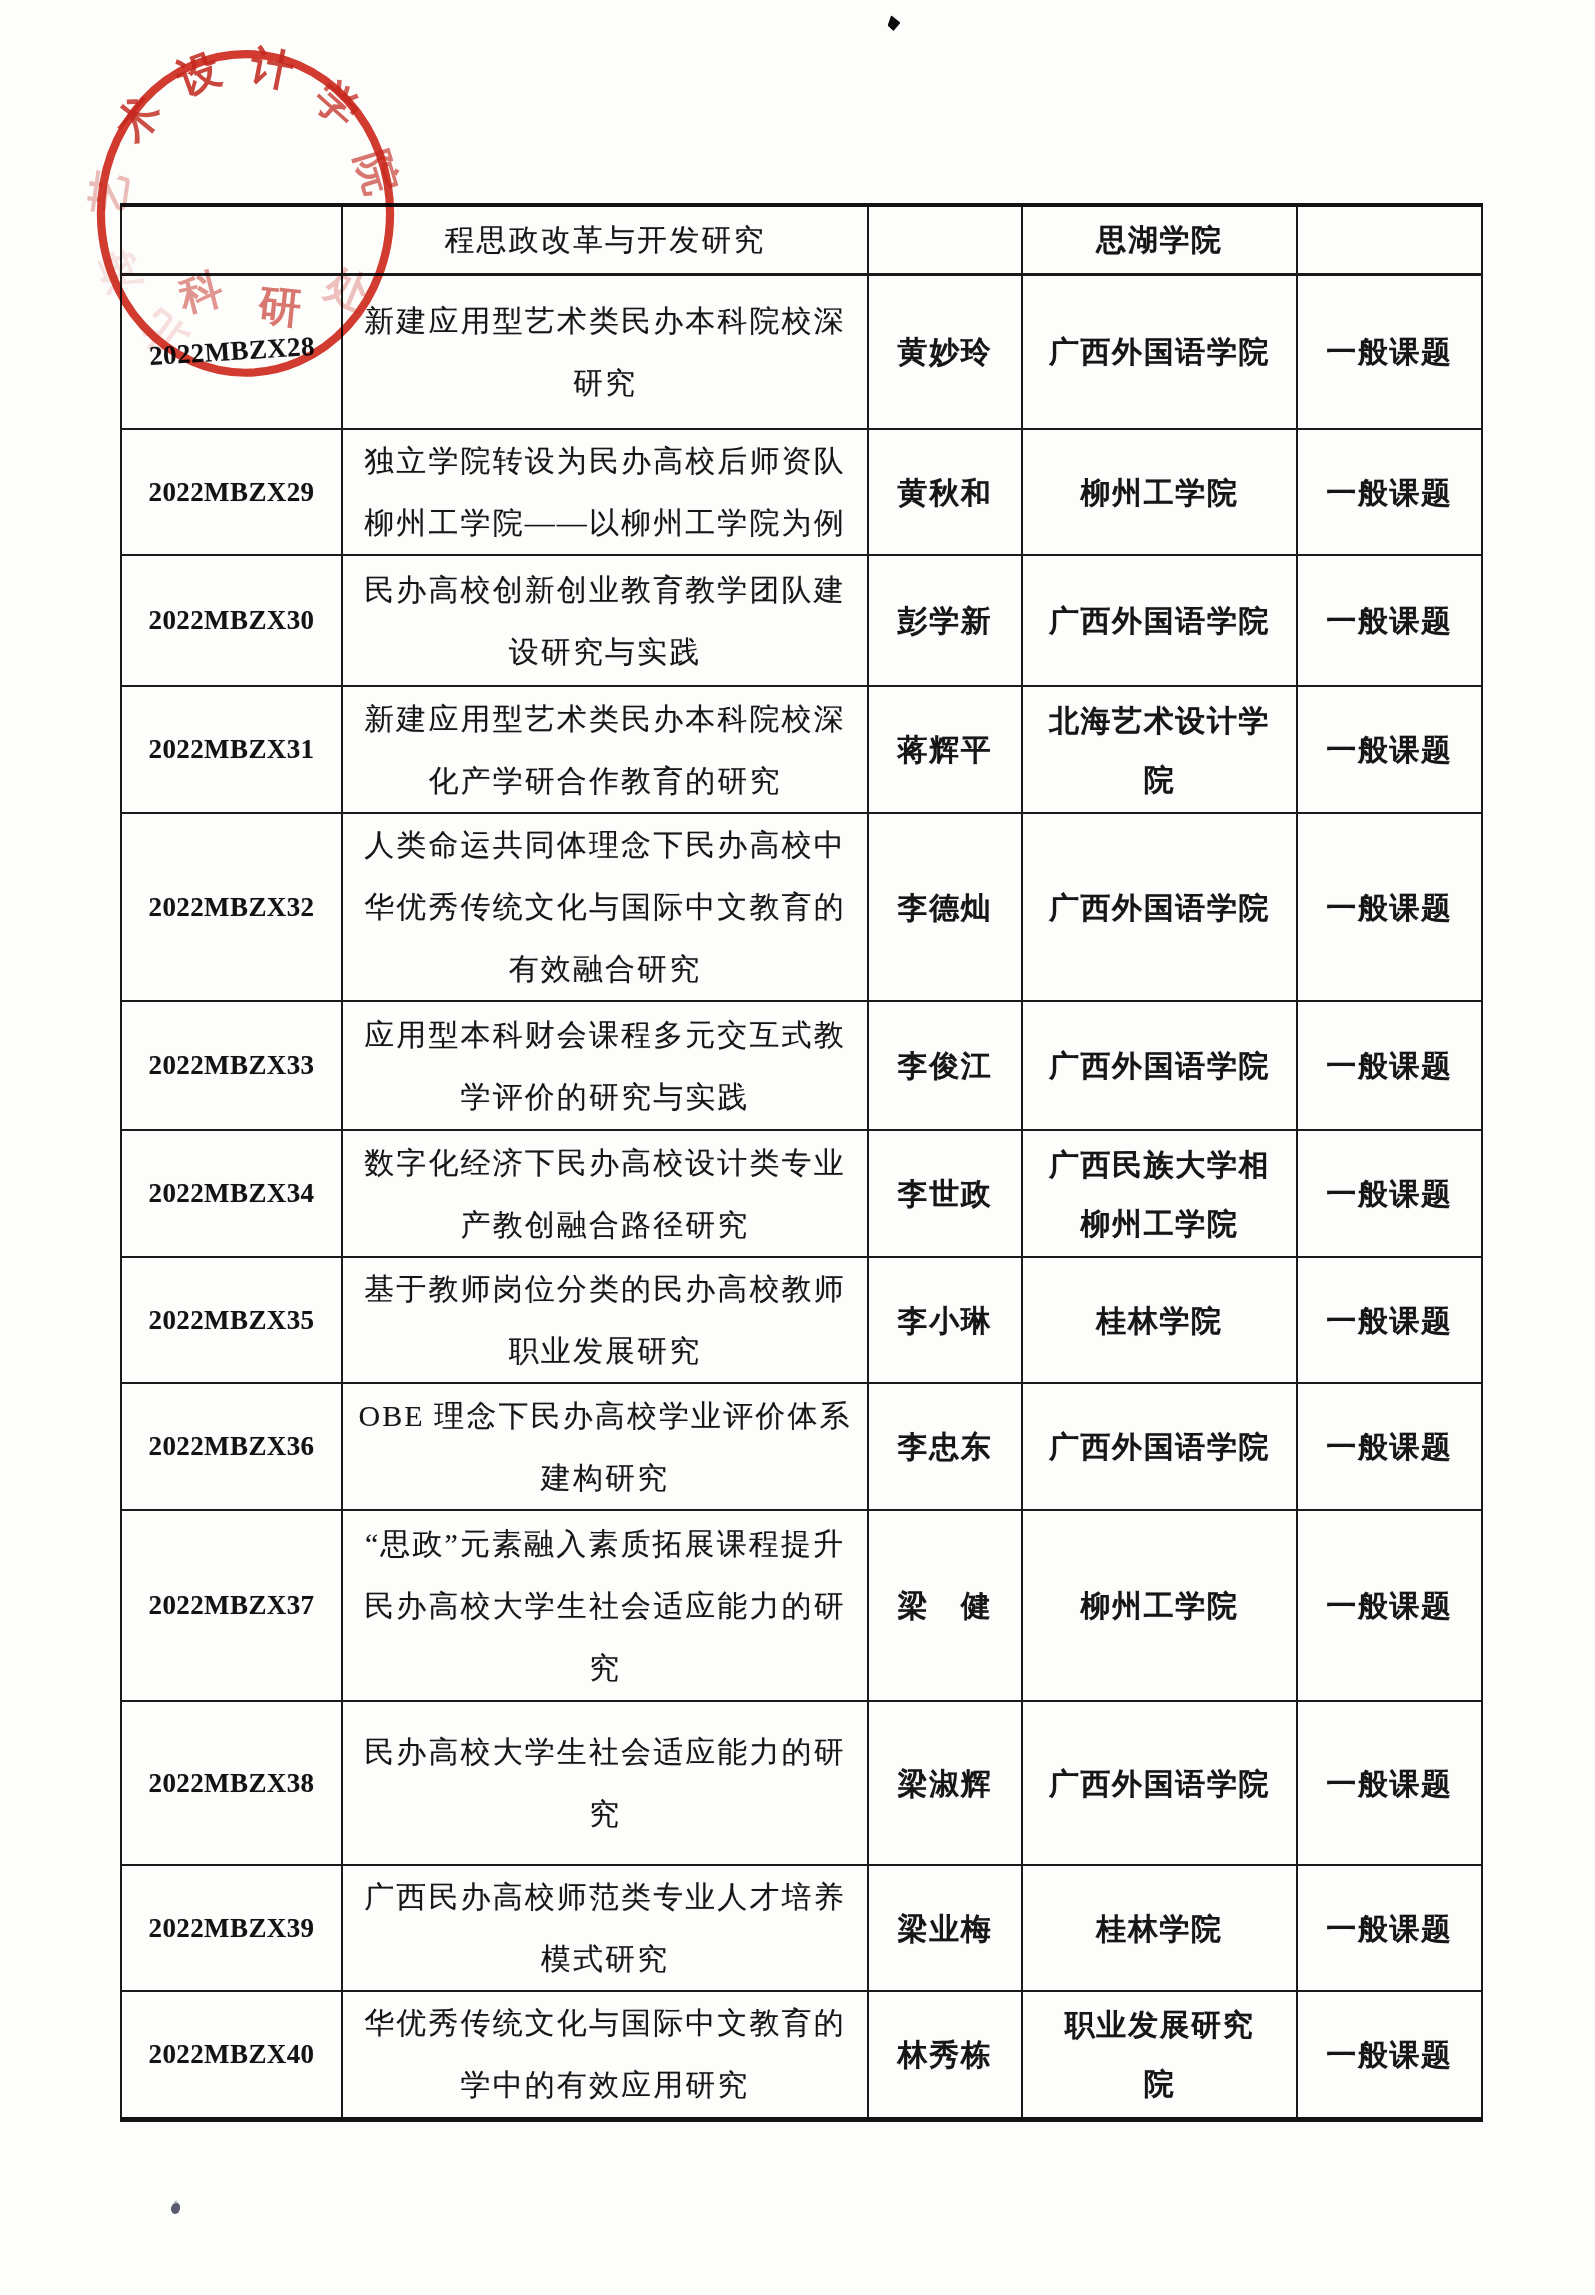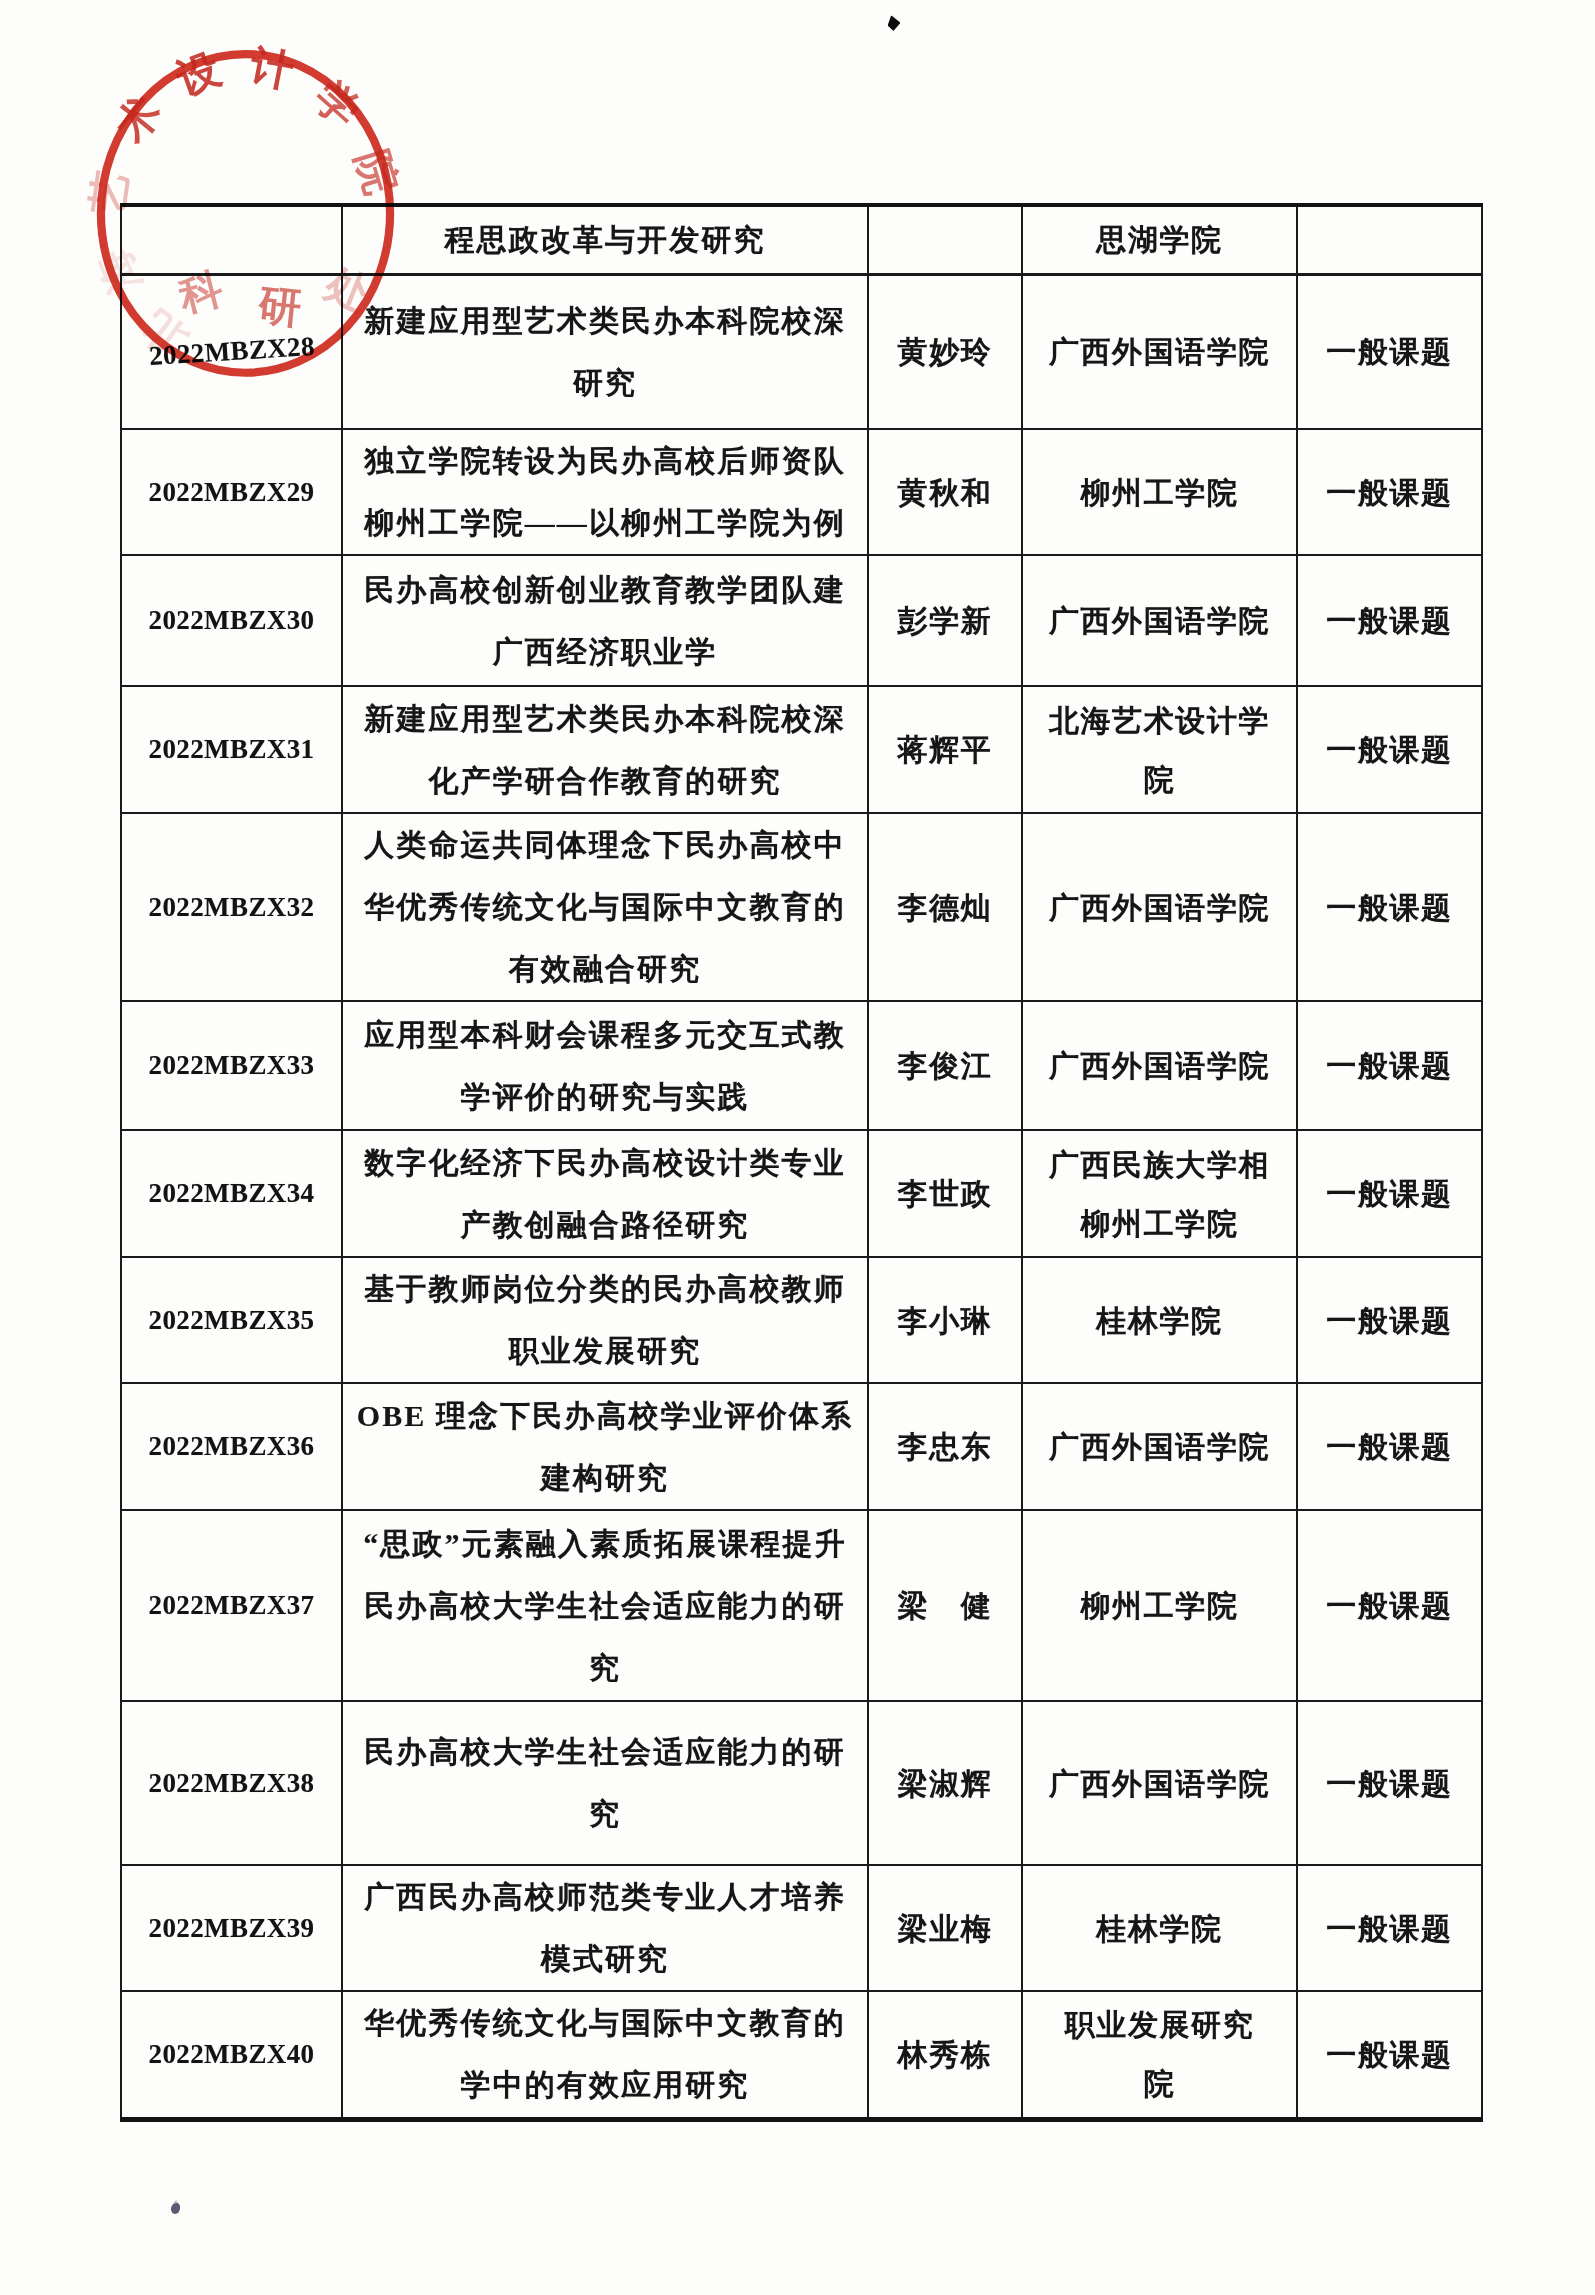--- a/index.html
+++ b/index.html
@@ -33,21 +33,21 @@
   .col-inst{width:275px;}
   .col-cat{width:185px;}
   .cell-id{
     font-family:"Liberation Serif","DejaVu Serif",serif;
     font-size:27px;font-weight:600;letter-spacing:0.4px;
     color:#131313;display:inline-block;
     text-shadow:0 0 0.8px rgba(20,20,20,.35);
   }
   .cell-id.tilt{transform:rotate(-3.5deg);}
   .cell-title{
-    font-size:30px;font-weight:700;letter-spacing:2.1px;
+    font-size:30px;font-weight:400;letter-spacing:2.1px;
     line-height:62px;white-space:pre-line;
     text-shadow:0 0 0.8px rgba(20,20,20,.3);
   }
   .cell-leader,.cell-inst,.cell-cat{
     font-size:30px;font-weight:700;letter-spacing:1.6px;
     line-height:59px;white-space:pre-line;
     text-shadow:0 0 0.8px rgba(20,20,20,.3);
   }
   
   .stamp{
@@ -108,21 +108,21 @@
       <td><span class="cell-id">2022MBZX29</span></td>
       <td class="cell-title">独立学院转设为民办高校后师资队
 柳州工学院——以柳州工学院为例</td>
       <td class="cell-leader">黄秋和</td>
       <td class="cell-inst">柳州工学院</td>
       <td class="cell-cat">一般课题</td>
     </tr>
           <tr style="height: 131px;">
       <td><span class="cell-id">2022MBZX30</span></td>
       <td class="cell-title">民办高校创新创业教育教学团队建
-广西经济职业学</td>
+设研究与实践</td>
       <td class="cell-leader">彭学新</td>
       <td class="cell-inst">广西外国语学院</td>
       <td class="cell-cat">一般课题</td>
     </tr>
           <tr style="height: 127px;">
       <td><span class="cell-id">2022MBZX31</span></td>
       <td class="cell-title">新建应用型艺术类民办本科院校深
 化产学研合作教育的研究</td>
       <td class="cell-leader">蒋辉平</td>
       <td class="cell-inst">北海艺术设计学

